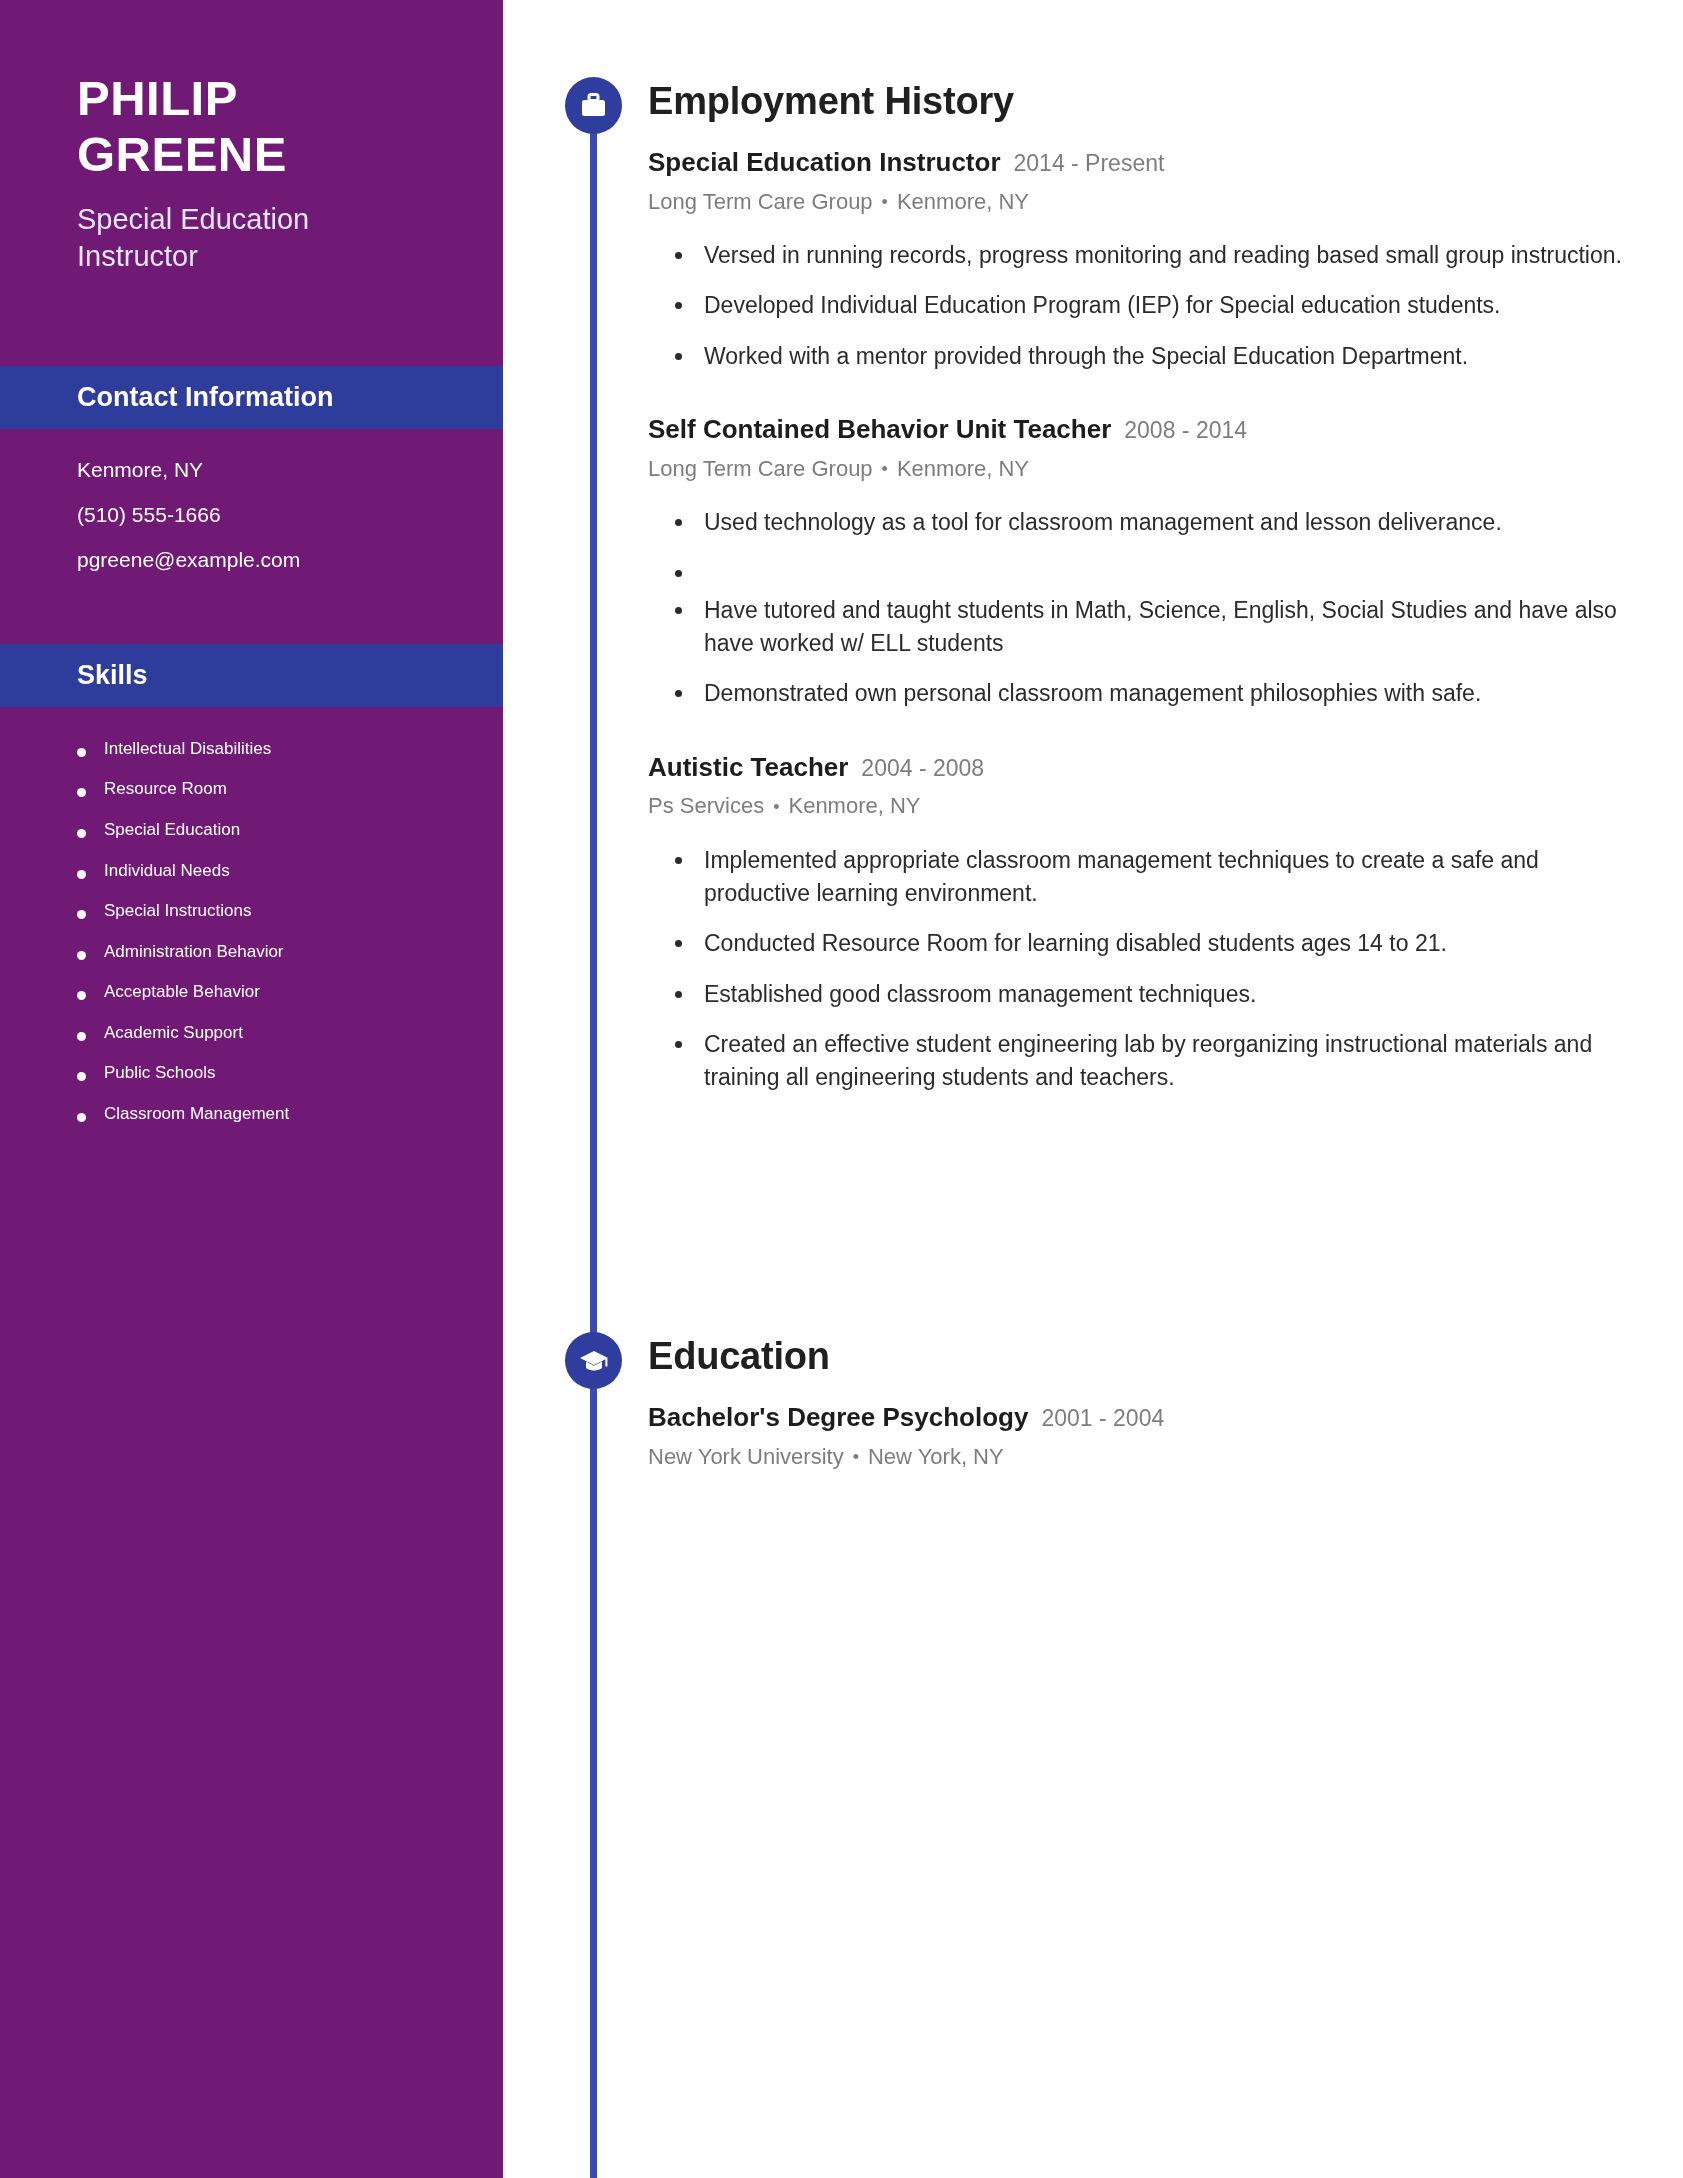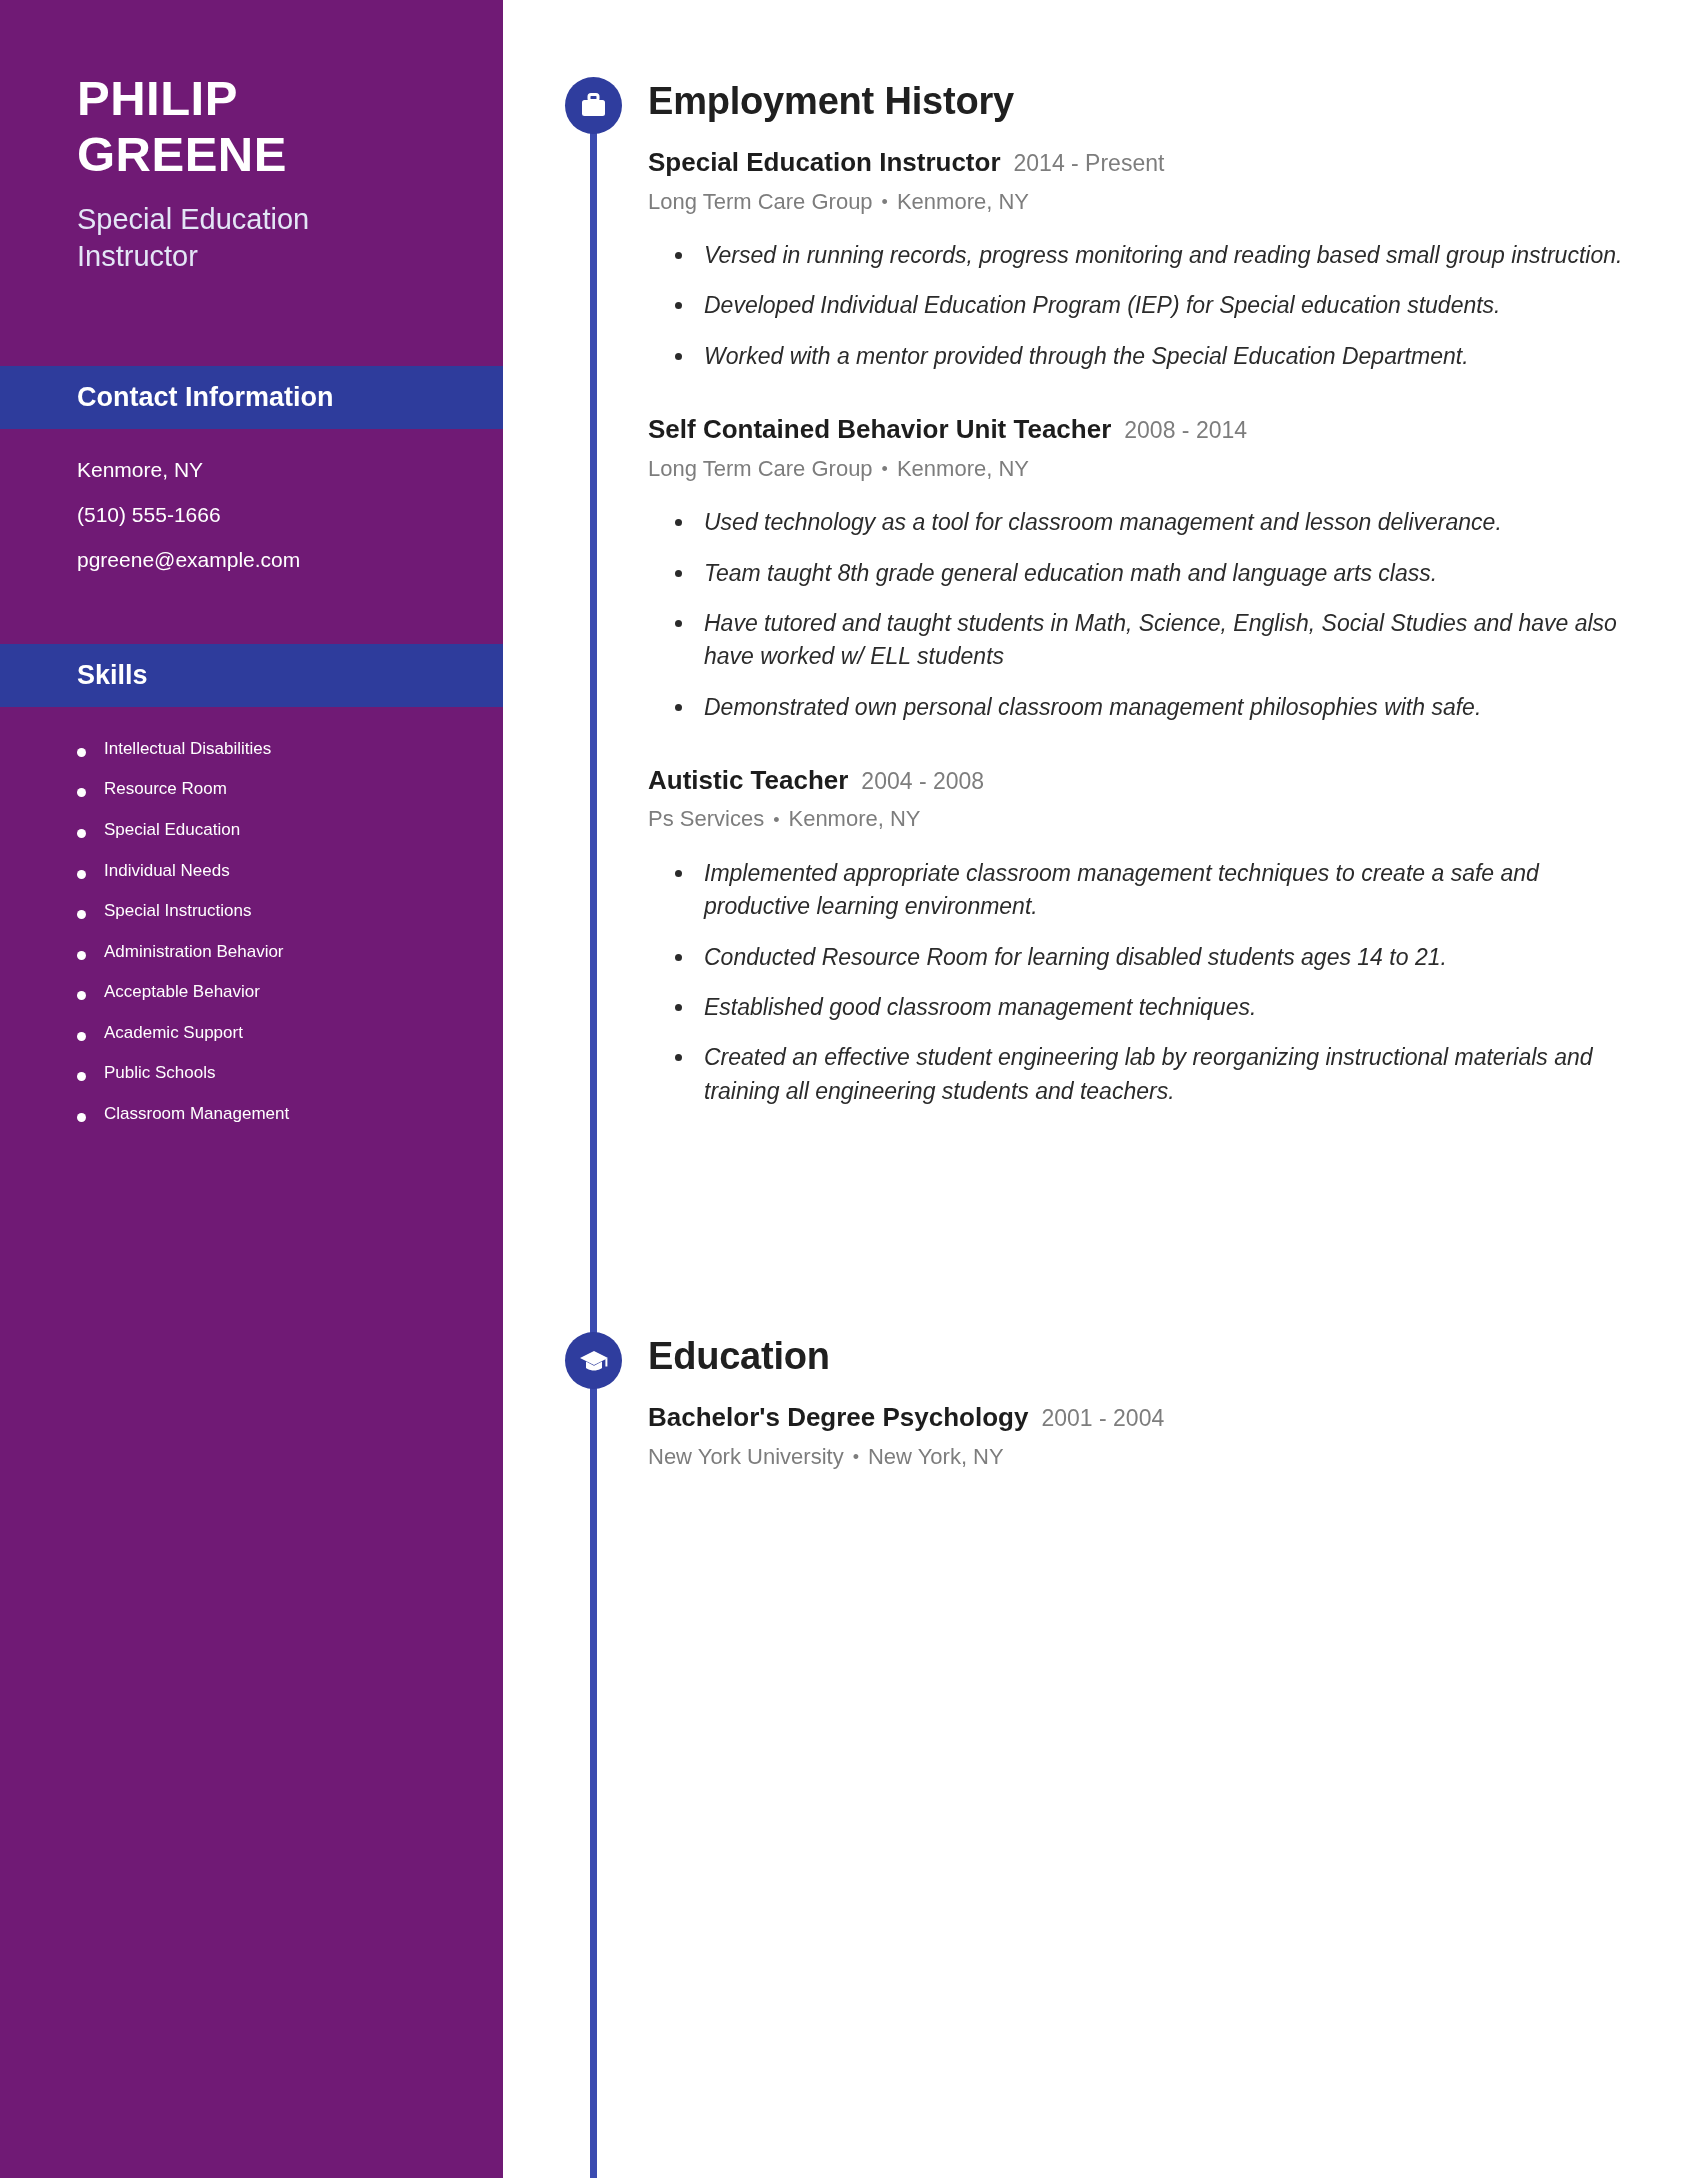--- a/index.html
+++ b/index.html
@@ -180,21 +180,21 @@
     margin-top: 9px;
     line-height: 1.3;
   }
   .entry-sub .dot {
     display: inline-block;
     margin: 0 9px;
     font-size: 18px;
     vertical-align: middle;
   }
 
-  .bullets { margin-top: 23px; font-style: italic; }
+  .bullets { margin-top: 23px; }
   .bullet-row {
     display: flex;
     align-items: flex-start;
     margin-bottom: 17px;
   }
   .bullet-row:last-child { margin-bottom: 0; }
   .bullet-dot {
     width: 7px;
     height: 7px;
     border-radius: 50%;
@@ -329,21 +329,20 @@
           <div class="entry-sub">
             <span>Long Term Care Group</span><span class="dot">•</span><span>Kenmore, NY</span>
           </div>
           <div class="bullets">
             <div class="bullet-row">
               <span class="bullet-dot"></span>
               <span class="bullet-text">Used technology as a tool for classroom management and lesson deliverance.</span>
             </div>
             <div class="bullet-row">
               <span class="bullet-dot"></span>
-              <span class="bullet-text">Team taught 8th grade general education math and language arts class.</span>
             </div>
             <div class="bullet-row">
               <span class="bullet-dot"></span>
               <span class="bullet-text">Have tutored and taught students in Math, Science, English, Social Studies and have also have worked w/ ELL students</span>
             </div>
             <div class="bullet-row">
               <span class="bullet-dot"></span>
               <span class="bullet-text">Demonstrated own personal classroom management philosophies with safe.</span>
             </div>
           </div>

